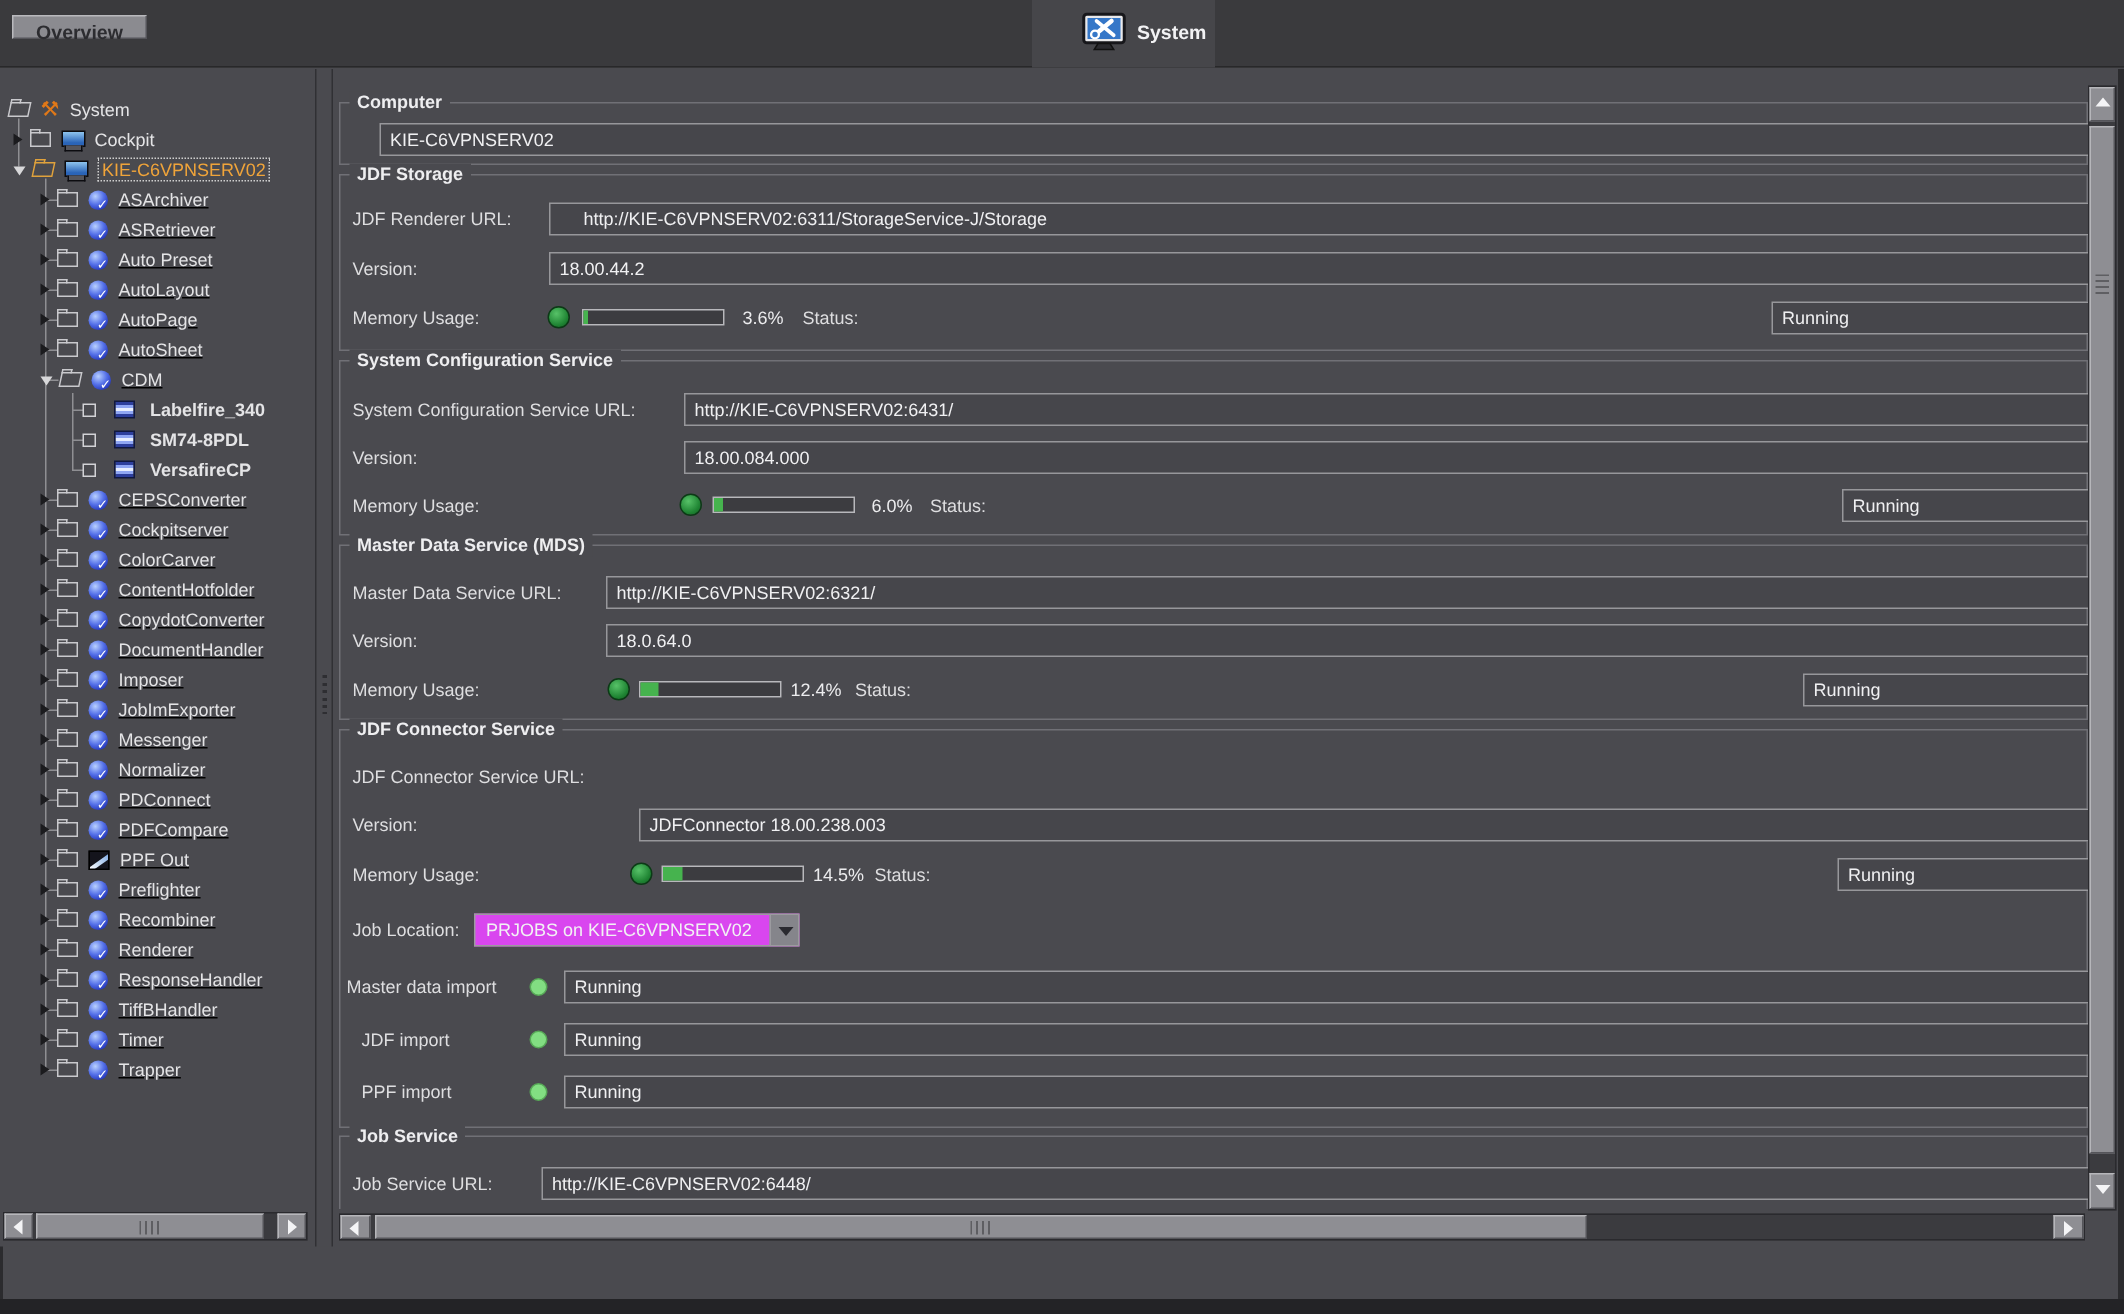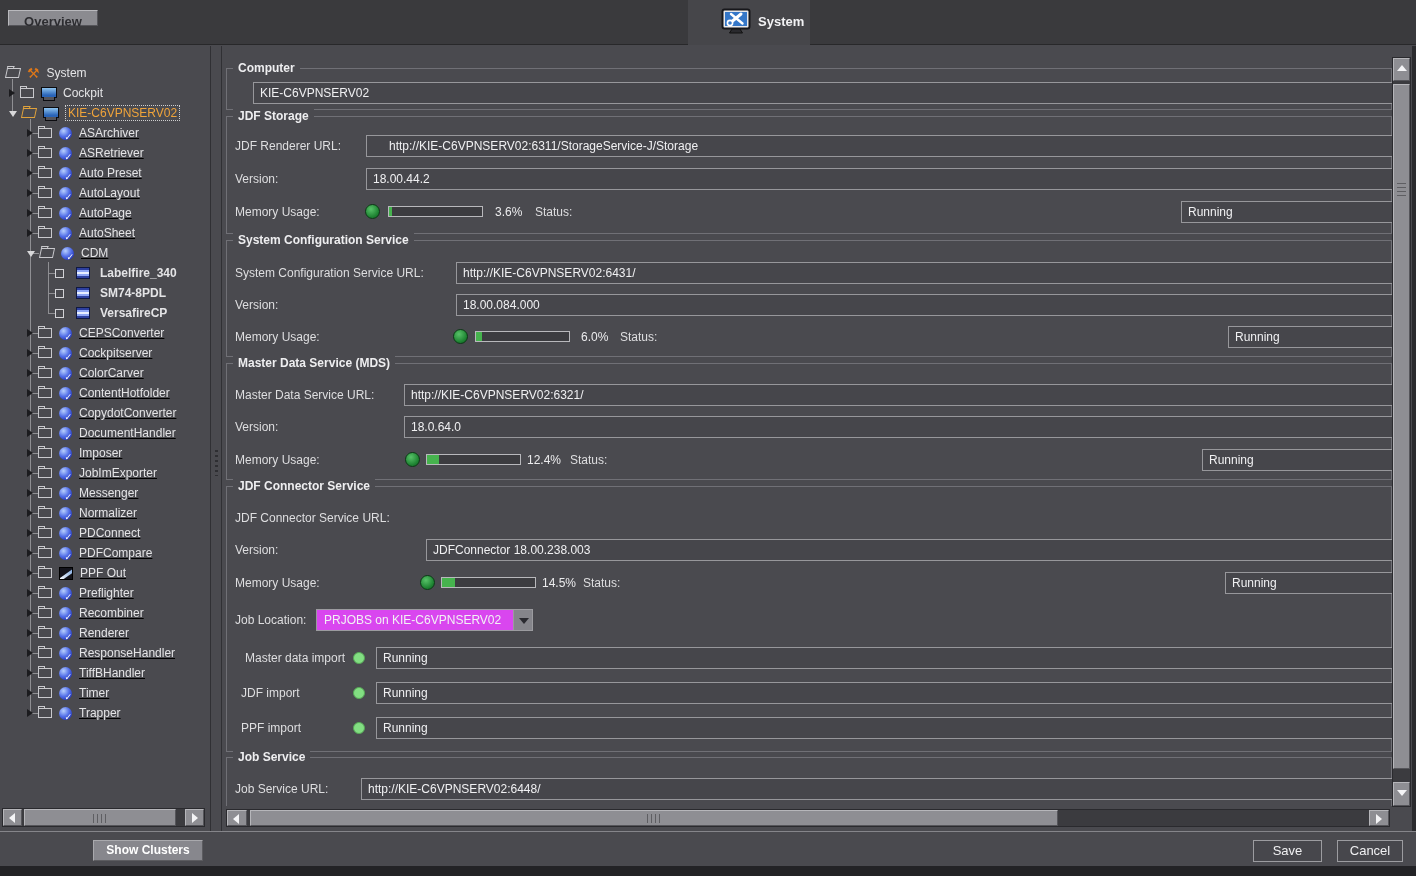--- a/index.html
+++ b/index.html
@@ -392,21 +392,21 @@
           <i style="width: 14.5%;"></i>
         </span>
       <span class="pct" style="left:315px;top:85px;">14.5%</span>
       <span class="lb" style="left:356px;top:85px;">Status:</span>
       <div class="tf" style="left:998px;top:85px;width:169px;">Running</div>
       <span class="lb" style="left:8px;top:122px;">Job Location:</span>
       <div class="combo" style="left:89px;top:122px;width:217px;">
         <span>PRJOBS on KIE-C6VPNSERV02</span>
         <span class="cbtn"></span>
       </div>
-      <span class="lb" style="left:18px;top:160px;">Master data import</span>
+      <span class="lb" style="left:4px;top:160px;">Master data import</span>
       <span class="dot" style="left:126px;top:165px;"></span>
       <div class="tf" style="left:149px;top:160px;width:1018px;">Running</div>
       <span class="lb" style="left:14px;top:195px;">JDF import</span>
       <span class="dot" style="left:126px;top:200px;"></span>
       <div class="tf" style="left:149px;top:195px;width:1018px;">Running</div>
       <span class="lb" style="left:14px;top:230px;">PPF import</span>
       <span class="dot" style="left:126px;top:235px;"></span>
       <div class="tf" style="left:149px;top:230px;width:1018px;">Running</div>
     </div>
 
@@ -436,19 +436,14 @@
   <div class="sb" style="left:2px;top:808px;width:203px;height:19px;">
     <span class="sb-el a-left" style="left:0px;top:0px;width:19px;height:17px;"></span>
     <span class="sb-el" style="left:21px;top:0px;width:152px;height:17px;">
       <i class="grip-h" style="left:68px;top:4px;"></i>
     </span>
     <span class="sb-el a-right" style="left:182px;top:0px;width:19px;height:17px;"></span>
   </div>
 
   <div class="edge-right"></div>
 
-  <div class="bottombar">
-    <div class="btn-gray" style="left:93px;top:8px;width:110px;height:21px;">Show Clusters</div>
-    <div class="btn-dark" style="left:1253px;top:8px;width:69px;height:22px;">Save</div>
-    <div class="btn-dark" style="left:1337px;top:8px;width:66px;height:22px;">Cancel</div>
-  </div>
   <div class="bottomedge"></div>
 </div>
 
 </body></html>

